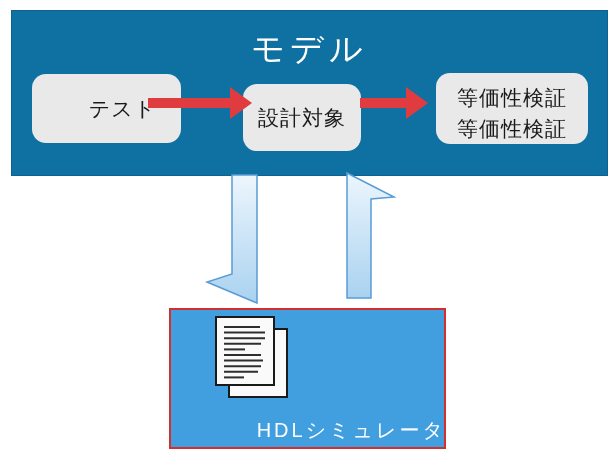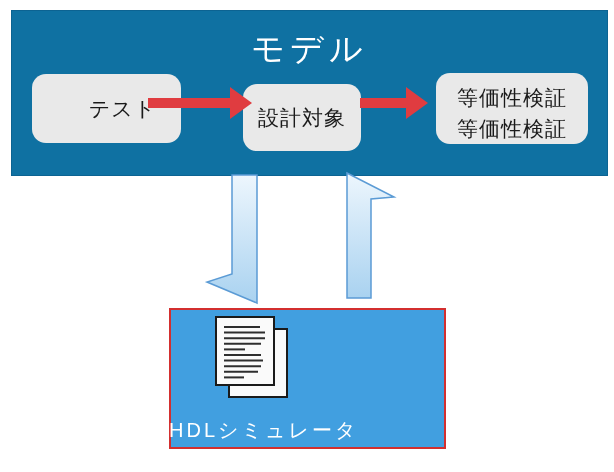--- a/index.html
+++ b/index.html
@@ -35,21 +35,21 @@
     position:absolute;left:169px;top:308px;width:277px;height:141px;
     background:#419FE0;border:2px solid #D32F2F;box-sizing:border-box;
   }
   .doc-icon{position:absolute;left:214px;top:315px;width:76px;height:86px;}
   .code-label{
     position:absolute;left:296px;top:351px;
     color:#111111;font-size:21px;letter-spacing:2px;white-space:nowrap;
   }
   .sim-label{
     position:absolute;left:169px;top:417px;width:277px;
-    text-align:left;color:#ffffff;font-size:20px;letter-spacing:3px;
+    text-align:right;color:#ffffff;font-size:20px;letter-spacing:3px;
   }
 </style>
 </head>
 <body>
 
 <div class="canvas">
 
   <div class="model-block">
     <div class="model-title">モデル</div>
 

